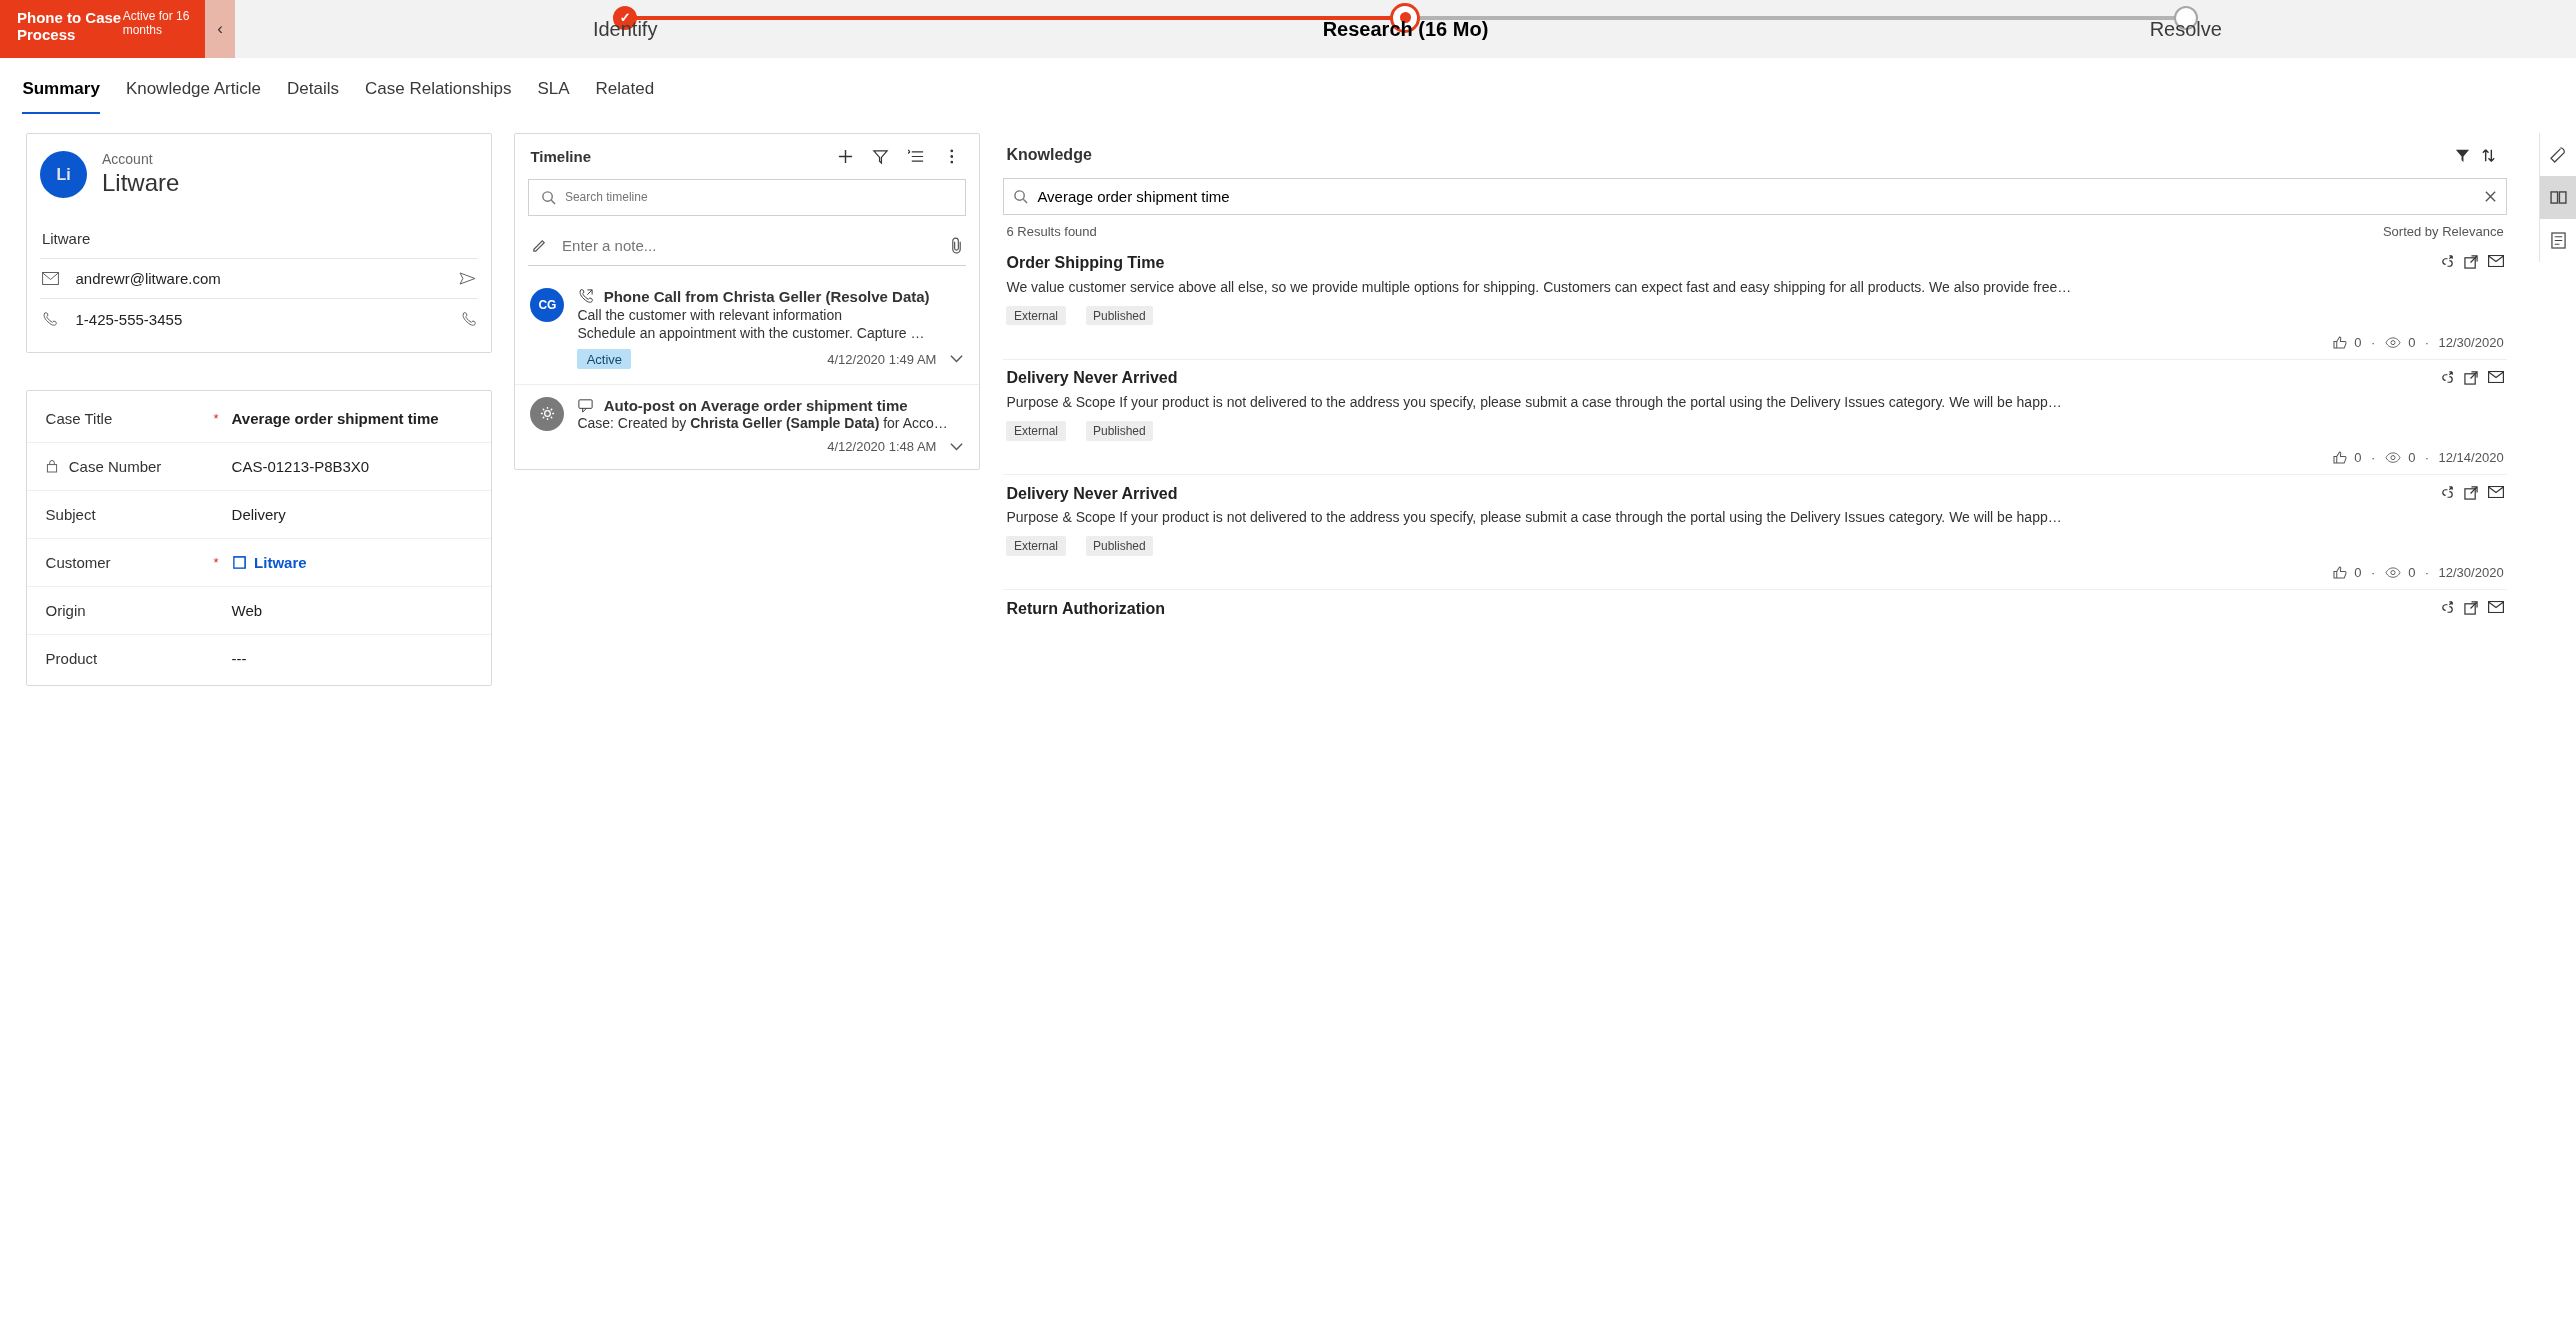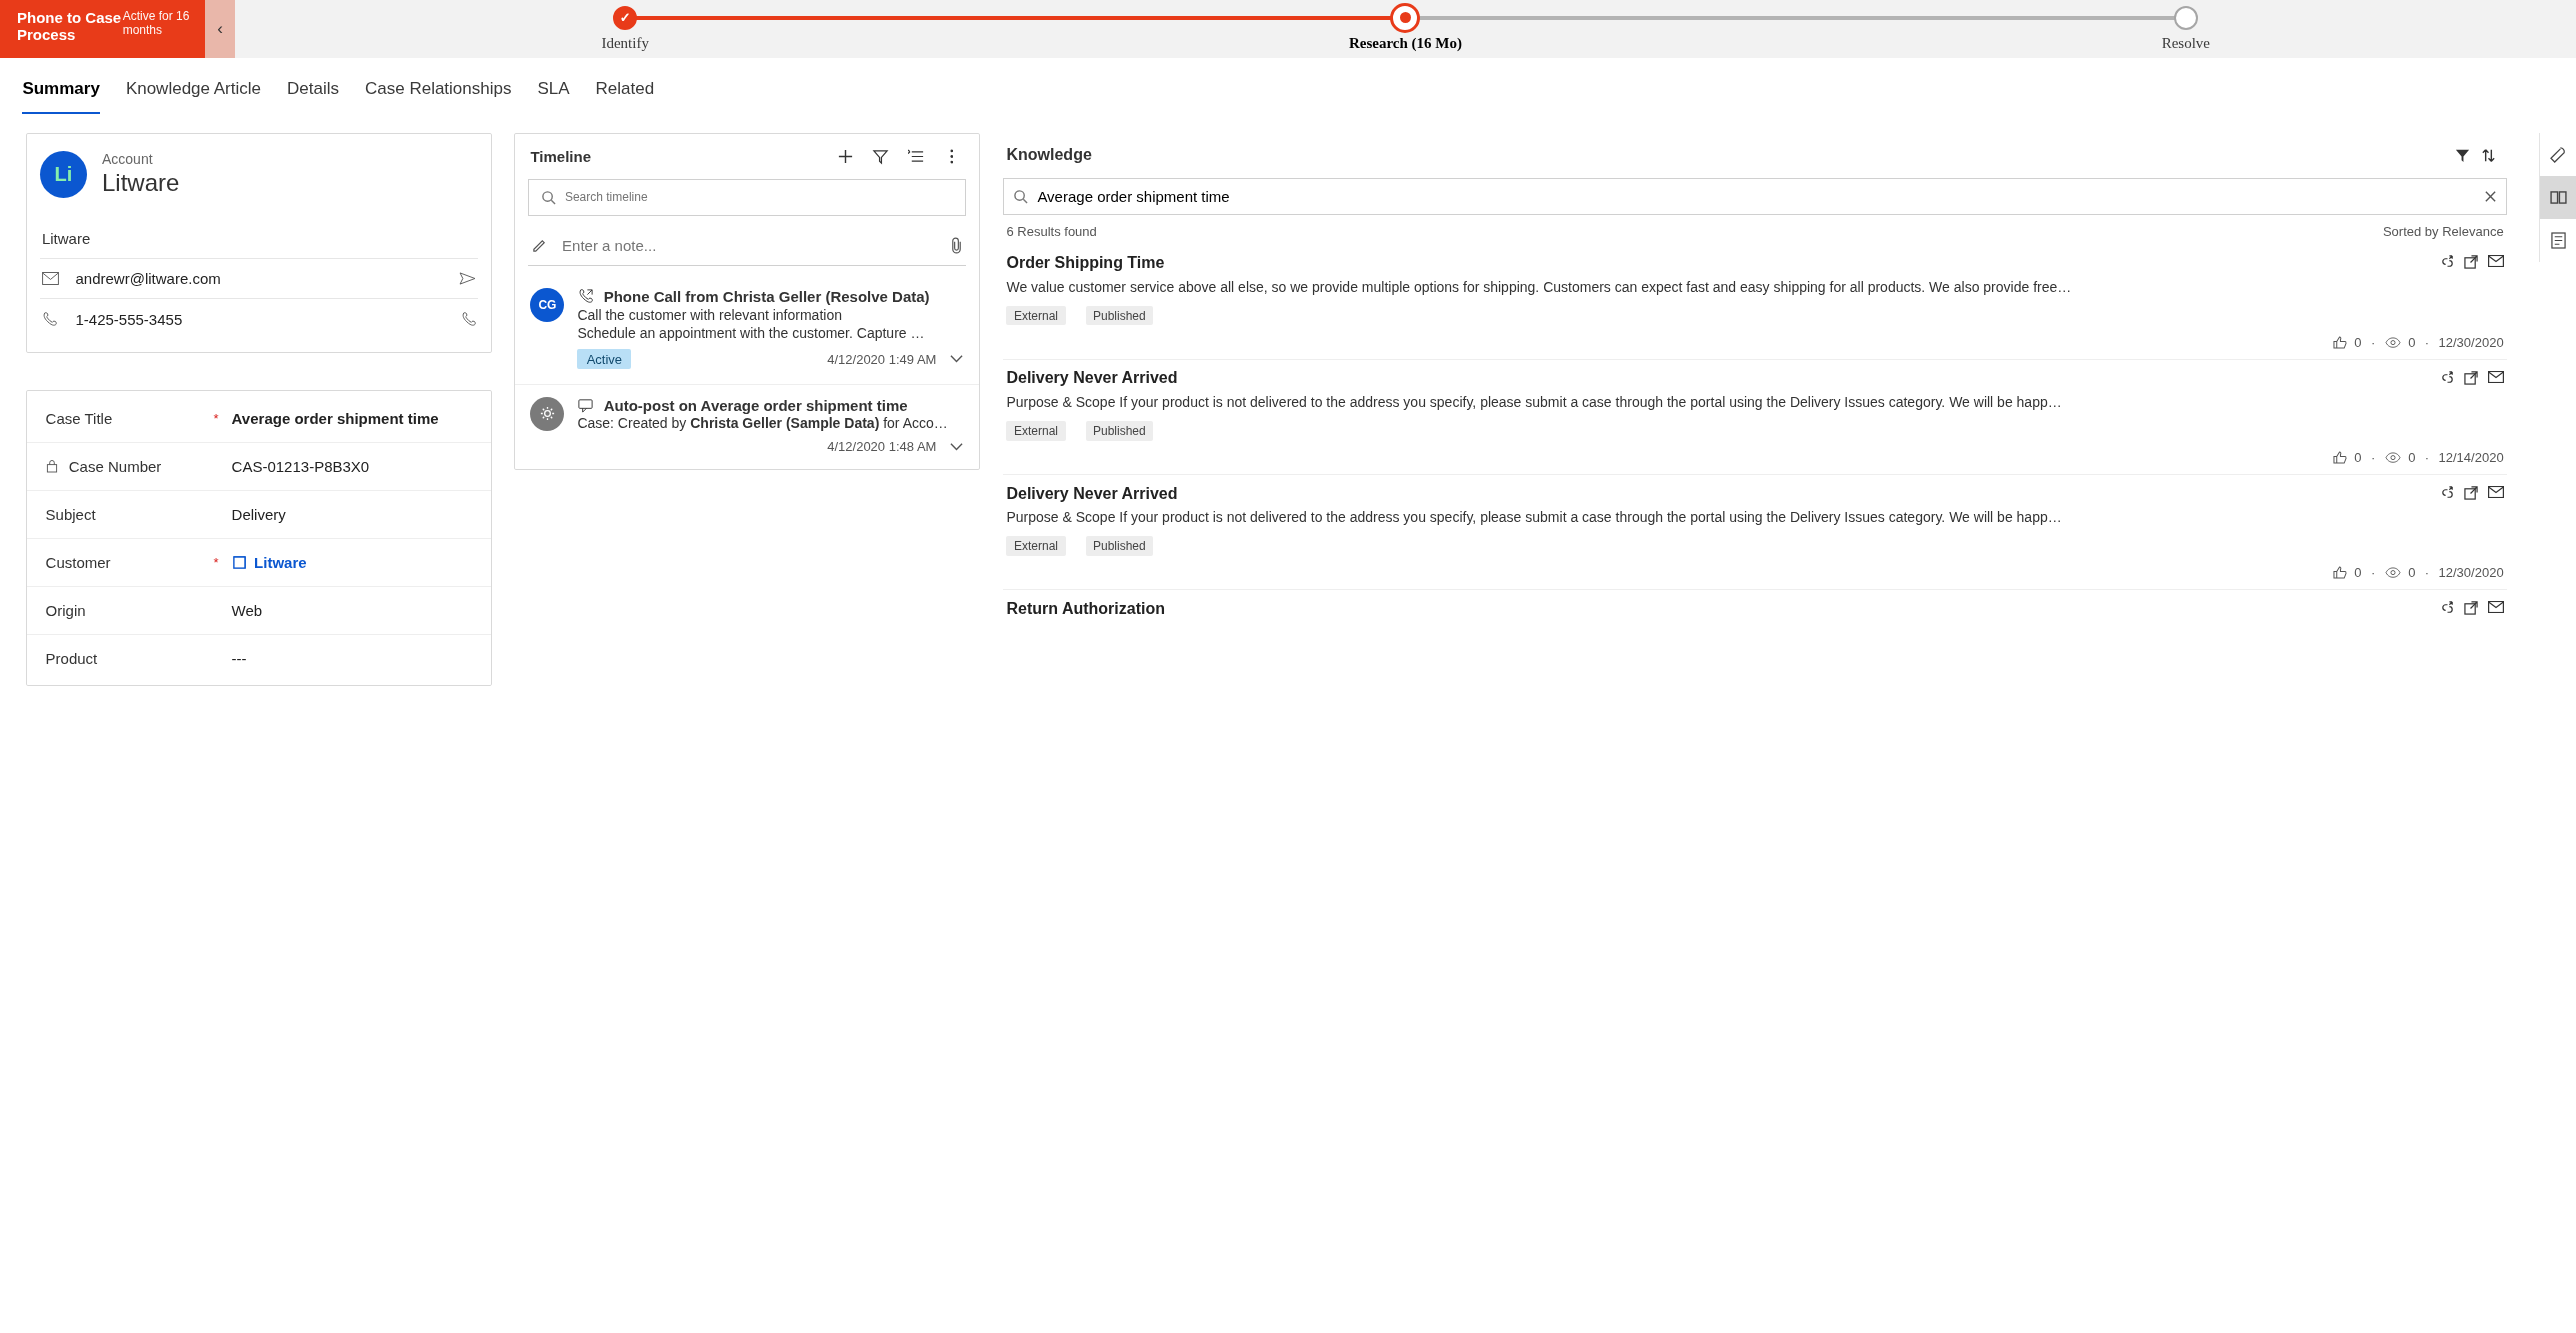--- a/index.html
+++ b/index.html
@@ -6,21 +6,21 @@
   body { font-size: 13px; color: #333; background: #fff; }
 
   
   .process-bar { display: flex; align-items: stretch; height: 58px; background: #f2f2f2; }
   .process-title-box { background: #e83b19; color: #fff; padding: 9.3px 13px 9.3px 17px; width: 205px; display:flex; flex-direction:row; justify-content:center;}
   .process-title-box .pt-name { font-size: 15px; font-weight:600;}
   .process-title-box .pt-sub { font-size: 12px; opacity:.95;}
   .process-back { width: 30px; background:#e9b7aa; display:flex; align-items:center; justify-content:center; cursor:pointer; font-size:17px; color:#333;}
   .stages { position: relative; flex:1; display:flex; }
   .stage { flex:1; position:relative; display:flex; align-items:flex-start; justify-content:center; padding-top:7.5px;}
-  .stage-label { position:absolute; top:35px; font-size:15px; color:#3a3a3a;font-family:Liberation Serif, serif; }
+  .stage-label { position:absolute; top:18px; font-size:20px; color:#3a3a3a; }
   .stage.current .stage-label { font-weight:700; color:#000;}
   .stage-circle { position:absolute; top:5.6px; width:24px; height:24px; border-radius:50%; left:50%; transform:translateX(-50%); background:#fff; border:2.8px solid #e83b19; display:flex; align-items:center; justify-content:center; color:#fff; font-size:13px;}
   .stage.done .stage-circle { background:#e83b19; }
   .stage.done .stage-circle::after{ content:"✓"; color:#fff; font-weight:700;}
   .stage.current .stage-circle { width:30px; height:30px; top:2.8px; border:3.7px solid #e83b19; background:#fff;}
   .stage.current .stage-circle::after{ content:""; display:block; width:11.2px; height:11.2px; background:#e83b19; border-radius:50%;}
   .stage.future .stage-circle { border:2.8px solid #a6a6a6; background:#fff;}
   .stage .line-left, .stage .line-right { position:absolute; top:16px; height:3.7px; }
   .stage .line-left { left:0; right:50%; }
   .stage .line-right { left:50%; right:0; }
@@ -32,21 +32,21 @@
   .tab { font-size:17px; color:#3a3a3a; padding:5.6px 0 13px 0; cursor:pointer;}
   .tab.active { font-weight:700; color:#000; border-bottom:2.8px solid #0b57d0; }
 
   
   .layout { display:grid; grid-template-columns: 466px 466px 1fr 37px; gap:22.4px; padding:18.6px 0 0 26px; align-items:start;}
   .card { border:0.9px solid #d9d9d9; border-radius:1.9px; background:#fff; }
 
   
   .acct-card { padding:17px 13px 13px 13px; }
   .acct-head { display:flex; gap:15px; align-items:flex-start; margin-bottom:20.5px;}
-  .avatar { width:47px; height:47px; border-radius:50%; background:#0b57d0; color:#86efac; display:flex; align-items:center; justify-content:center; font-size:20px; font-weight:600;}
+  .avatar { width:47px; height:47px; border-radius:50%; background:#0b57d0; color:#e5e5e5; display:flex; align-items:center; justify-content:center; font-size:16px; font-weight:600;}
   .acct-label { color:#666; font-size:14px;}
   .acct-name { font-size:24px; color:#333; margin-top:1.9px;}
   .acct-field { display:flex; align-items:center; gap:15px; border-bottom:0.9px solid #e6e6e6; padding:11.2px 1.9px; font-size:15px;}
   .acct-field:last-child{border-bottom:none;}
   .acct-field .ico { width:18.6px; color:#666;}
   .acct-field .val { flex:1; color:#222;}
   .acct-field .trail { color:#666;}
   .acct-link-field { border-bottom:0.9px solid #e6e6e6; padding:11.2px 1.9px; font-size:15px;}
 
   

